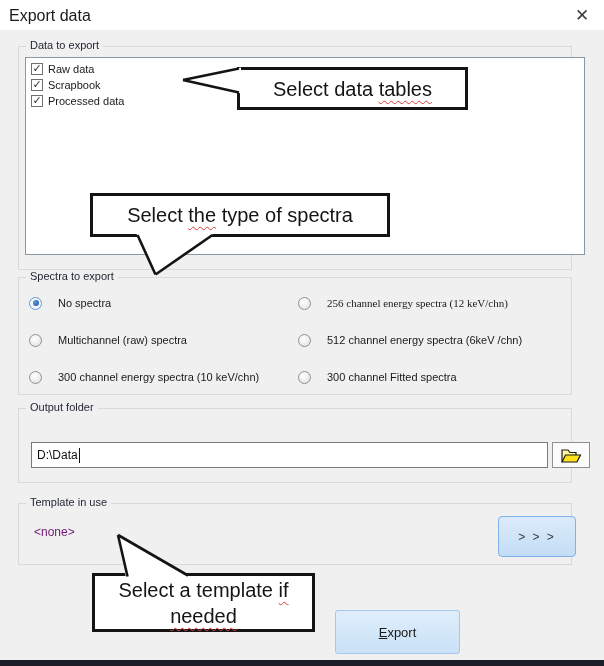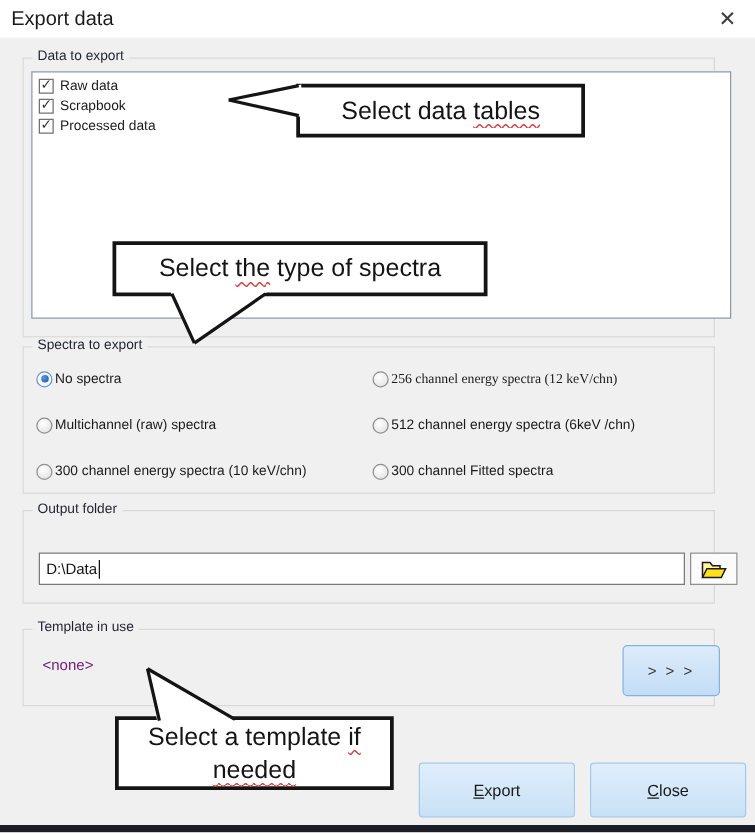--- a/index.html
+++ b/index.html
@@ -21,21 +21,21 @@
   
   .listbox{position:absolute;left:6px;top:10px;width:560px;height:198px;background:#ffffff;
            border:1px solid #8a98a8;box-sizing:border-box;}
   .chk-row{position:absolute;left:5px;display:flex;align-items:center;gap:5px;height:15px;}
   .checkbox{width:12px;height:12px;border:1px solid #707070;background:#ffffff;box-sizing:border-box;
             display:flex;align-items:center;justify-content:center;}
   .checkbox .check{display:none;font-size:11px;line-height:10px;color:#333;margin-top:-1px;}
   .checkbox.checked .check{display:block;}
   .chk-label{font-size:11px;color:#1a1a1a;}
   
-  .radio-row{position:absolute;display:flex;align-items:center;gap:2px;height:14px;}
+  .radio-row{position:absolute;display:flex;align-items:center;gap:16px;height:14px;}
   .radio{width:13px;height:13px;border-radius:50%;border:1px solid #909090;box-sizing:border-box;
          background:radial-gradient(circle at 40% 35%,#ffffff,#dedede);position:relative;flex:0 0 13px;}
   .radio.selected{border-color:#6a96c8;background:#f2f7fc;}
   .radio.selected::after{content:"";position:absolute;left:2.5px;top:2.5px;width:6px;height:6px;
          border-radius:50%;background:radial-gradient(circle at 35% 35%,#5e96e0,#1b4fa0);}
   .radio-label{font-size:11px;color:#1a1a1a;white-space:nowrap;}
   
   .textfield{position:absolute;left:12px;top:33px;width:517px;height:26px;background:#ffffff;
              border:1px solid #7a7a7a;box-sizing:border-box;display:flex;align-items:center;
              padding-left:5px;font-size:12px;color:#111;}
@@ -148,23 +148,20 @@
 
   <div class="group g4">
     <span class="group-label">Template in use</span>
     <span class="template-value">&lt;none&gt;</span>
     <button class="more-btn">&gt; &gt; &gt;</button>
   </div>
 
   <button class="action-btn btn-export">
     <span class="key">E</span><span>xport</span>
   </button>
-  <button class="action-btn btn-close">
-    <span class="key">C</span><span>lose</span>
-  </button>
 
   <div class="callout c1">
     <span><span>Select data </span><span class="wavy">tables</span></span>
   </div>
   <div class="callout c2">
     <span><span>Select </span><span class="wavy">the</span><span> type of spectra</span></span>
   </div>
   <div class="callout c3">
     <span><span>Select a template </span><span class="wavy">if</span><br>
     <span class="wavy">needed</span></span>

